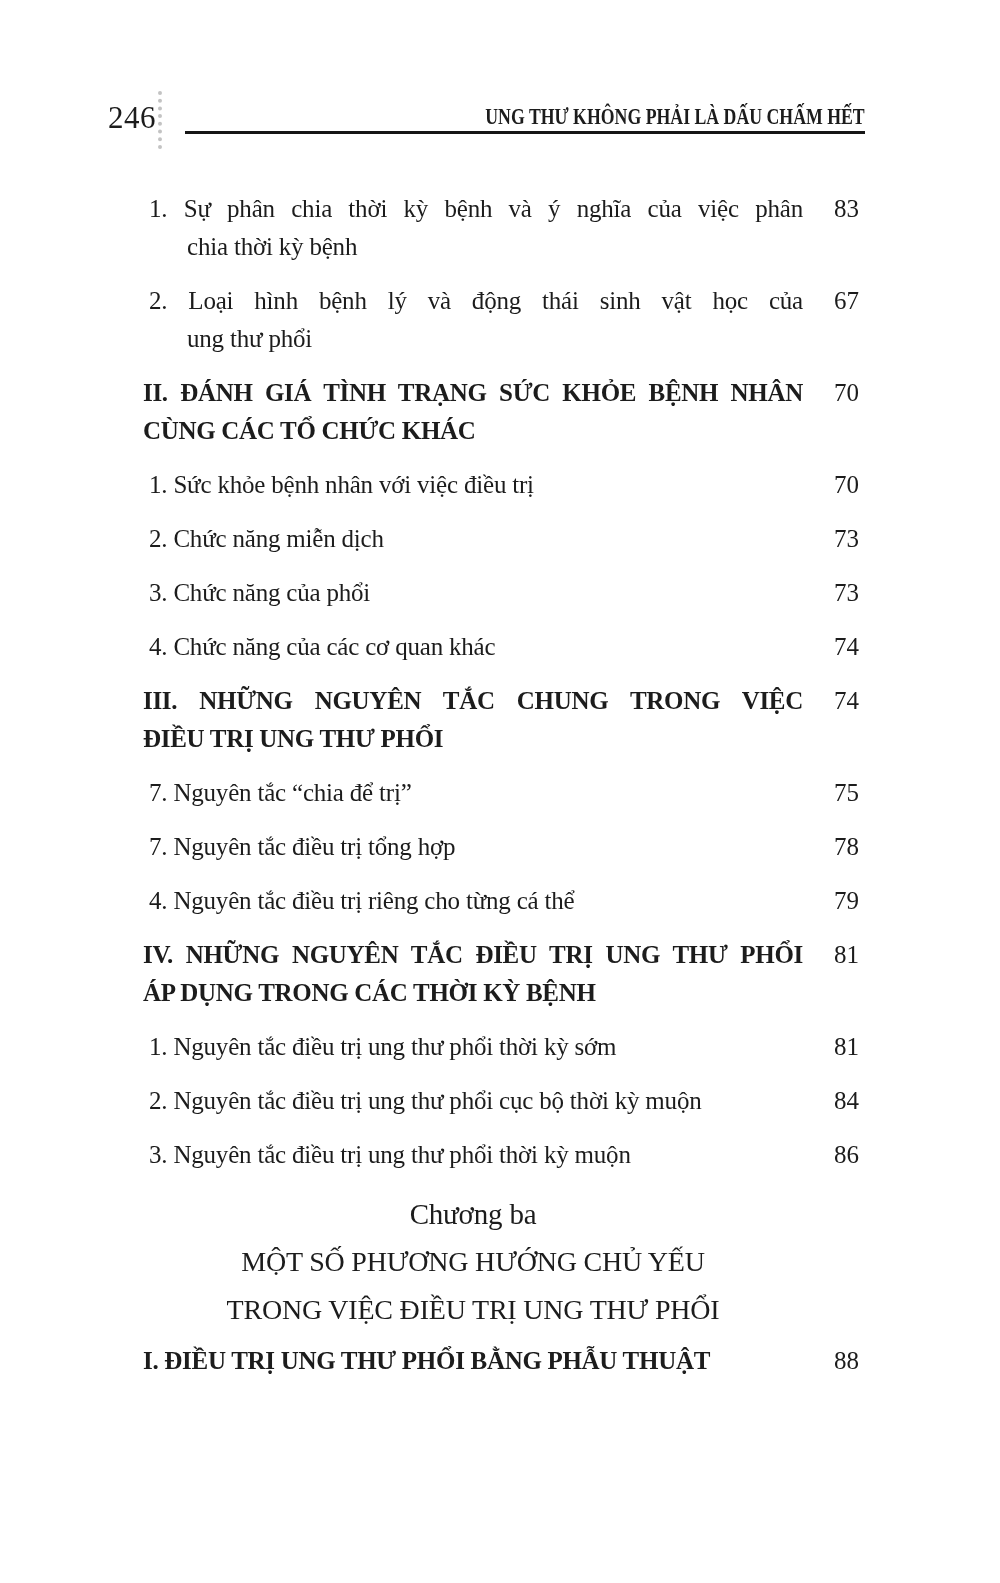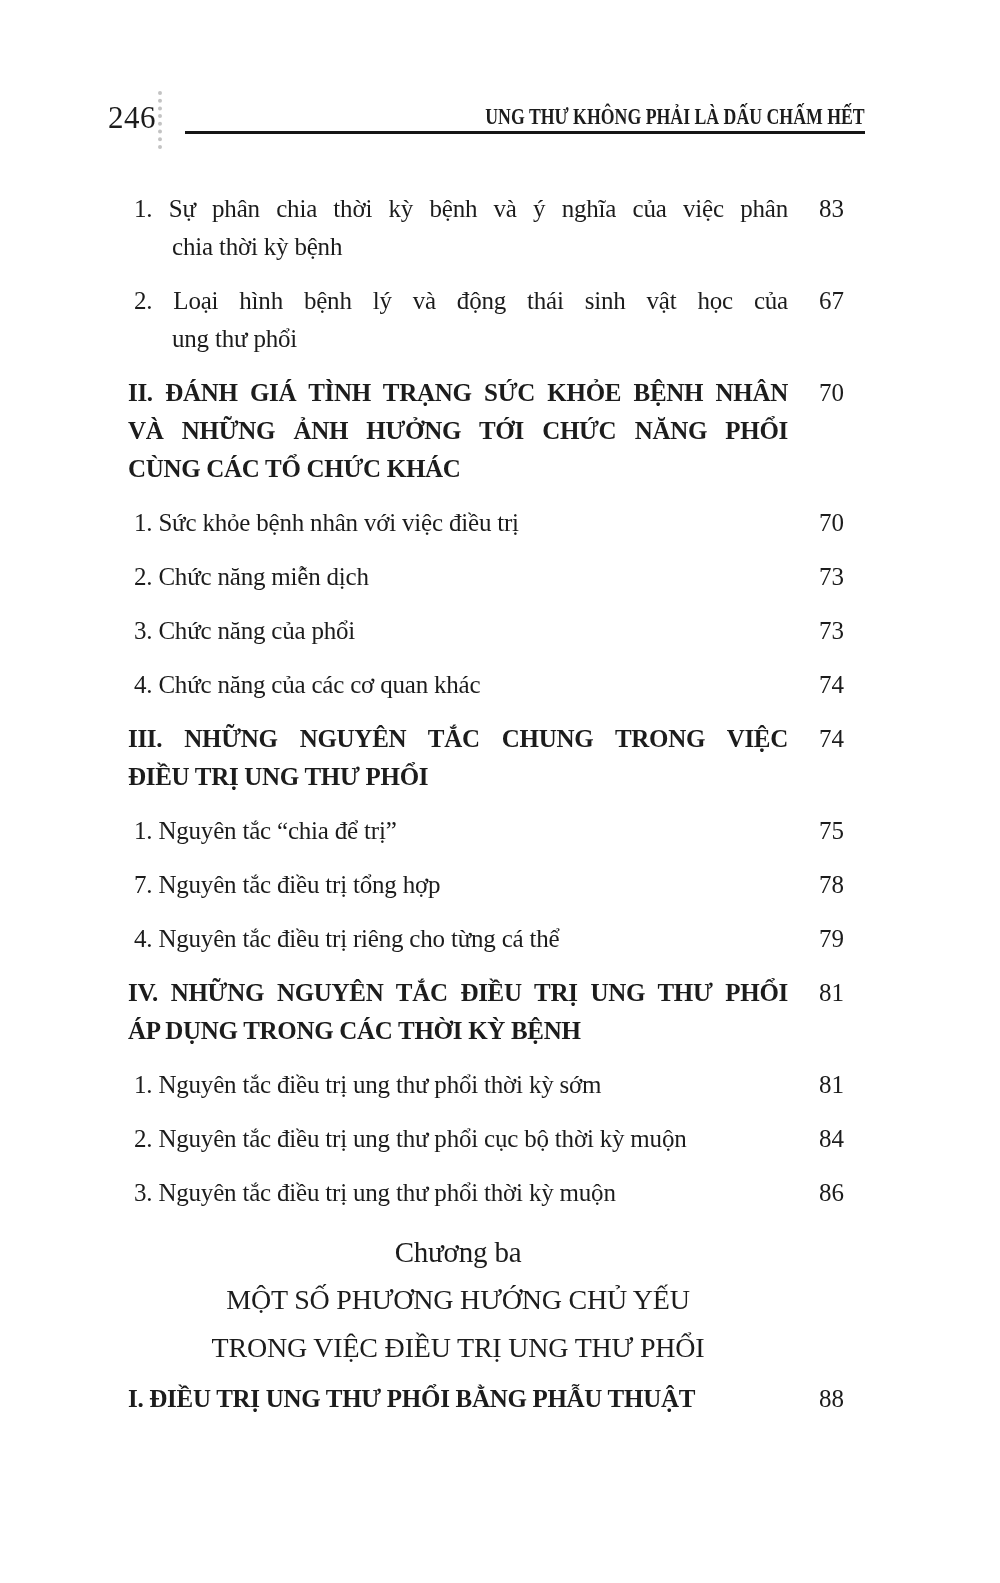--- a/index.html
+++ b/index.html
@@ -31,21 +31,21 @@
   .running-title {
     position: absolute; right: 135px; top: 102px;
     font-weight: bold; font-size: 24px; line-height: 28px;
     white-space: nowrap;
     transform: scaleX(0.74); transform-origin: right center;
     letter-spacing: 0px;
   }
 
   
   .toc {
-    position: absolute; left: 128px; top: 190px;
+    position: absolute; left: 143px; top: 190px;
     width: 716px;
   }
   .entry { display: flex; align-items: flex-start; margin-bottom: 16px; }
   .entry .text { width: 660px; }
   .entry .page {
     width: 56px; text-align: right;
     font-size: 25px; line-height: 38px;
   }
   .line {
     font-size: 25px; line-height: 38px;
@@ -88,21 +88,20 @@
     <div class="entry item">
       <div class="text">
         <div class="line justify">2. Loại hình bệnh lý và động thái sinh vật học của</div>
         <div class="line indent">ung thư phổi</div>
       </div>
       <div class="page">67</div>
     </div>
     <div class="entry section">
       <div class="text">
         <div class="line justify">II. ĐÁNH GIÁ TÌNH TRẠNG SỨC KHỎE BỆNH NHÂN</div>
-        <div class="line justify">VÀ NHỮNG ẢNH HƯỞNG TỚI CHỨC NĂNG PHỔI</div>
         <div class="line">CÙNG CÁC TỔ CHỨC KHÁC</div>
       </div>
       <div class="page">70</div>
     </div>
     <div class="entry item">
       <div class="text">
         <div class="line">1. Sức khỏe bệnh nhân với việc điều trị</div>
       </div>
       <div class="page">70</div>
     </div>
@@ -126,21 +125,21 @@
     </div>
     <div class="entry section">
       <div class="text">
         <div class="line justify">III. NHỮNG NGUYÊN TẮC CHUNG TRONG VIỆC</div>
         <div class="line">ĐIỀU TRỊ UNG THƯ PHỔI</div>
       </div>
       <div class="page">74</div>
     </div>
     <div class="entry item">
       <div class="text">
-        <div class="line">1. Nguyên tắc “chia để trị”</div>
+        <div class="line">7. Nguyên tắc “chia để trị”</div>
       </div>
       <div class="page">75</div>
     </div>
     <div class="entry item">
       <div class="text">
         <div class="line">7. Nguyên tắc điều trị tổng hợp</div>
       </div>
       <div class="page">78</div>
     </div>
     <div class="entry item">

